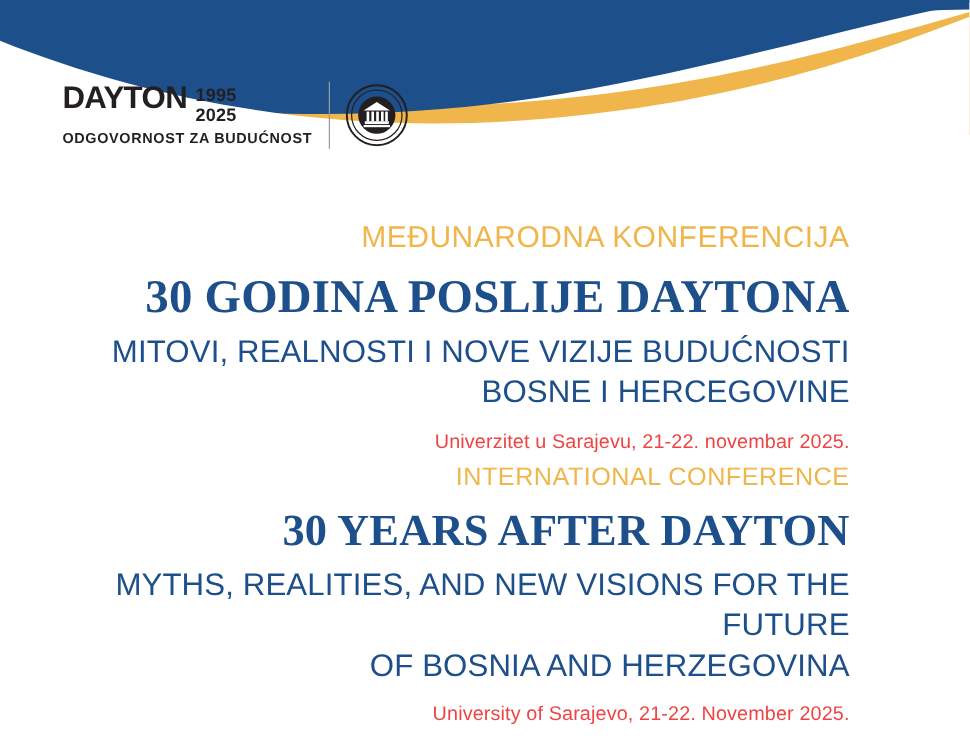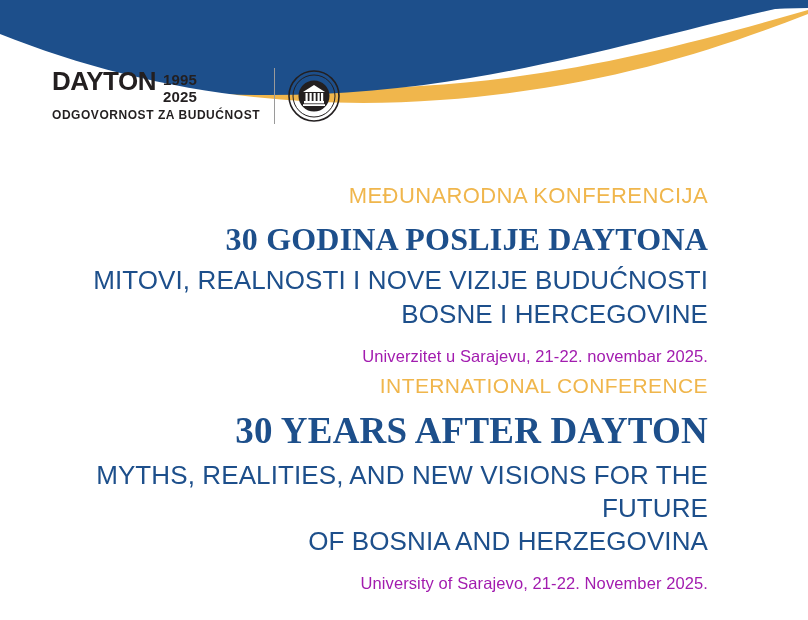--- a/index.html
+++ b/index.html
@@ -90,49 +90,49 @@
     top: 182px;
     left: 0;
     width: 758px;
     padding-right: 50px;
     box-sizing: border-box;
     text-align: right;
   }
 
   .eyebrow {
     color: #f0b64c;
-    font-size: 22px;
+    font-size: 25px;
     letter-spacing: 0.4px;
     line-height: 1.3;
     font-family: "Liberation Sans", sans-serif;
   }
   .headline {
     color: #1d4f8b;
     font-weight: bold;
-    font-size: 32px;
+    font-size: 39px;
     letter-spacing: 0.2px;
     line-height: 1.18;
     margin-top: 10px;
     font-family: "Liberation Serif", serif;
   }
   .headline.en {
     font-size: 37px;
     font-family: Liberation Serif, serif;
   }
   .subline {
     color: #1d4f8b;
     font-size: 26px;
     line-height: 1.28;
     margin-top: 6px;
     letter-spacing: 0.1px;
     font-family: "Liberation Sans", sans-serif;
   }
   .subline .l2 { display: block; padding-left: 46px; }
   .venue {
-    color: #a21caf;
+    color: #ef4444;
     font-size: 16.5px;
     margin-top: 16px;
     letter-spacing: 0.1px;
     font-family: "Liberation Sans", sans-serif;
   }
   .block-en { margin-top: 6px; }
   .block-en .eyebrow { font-size: 21px; }
   .block-en .venue { margin-top: 15px; text-align: right; }
 </style>
 </head>

